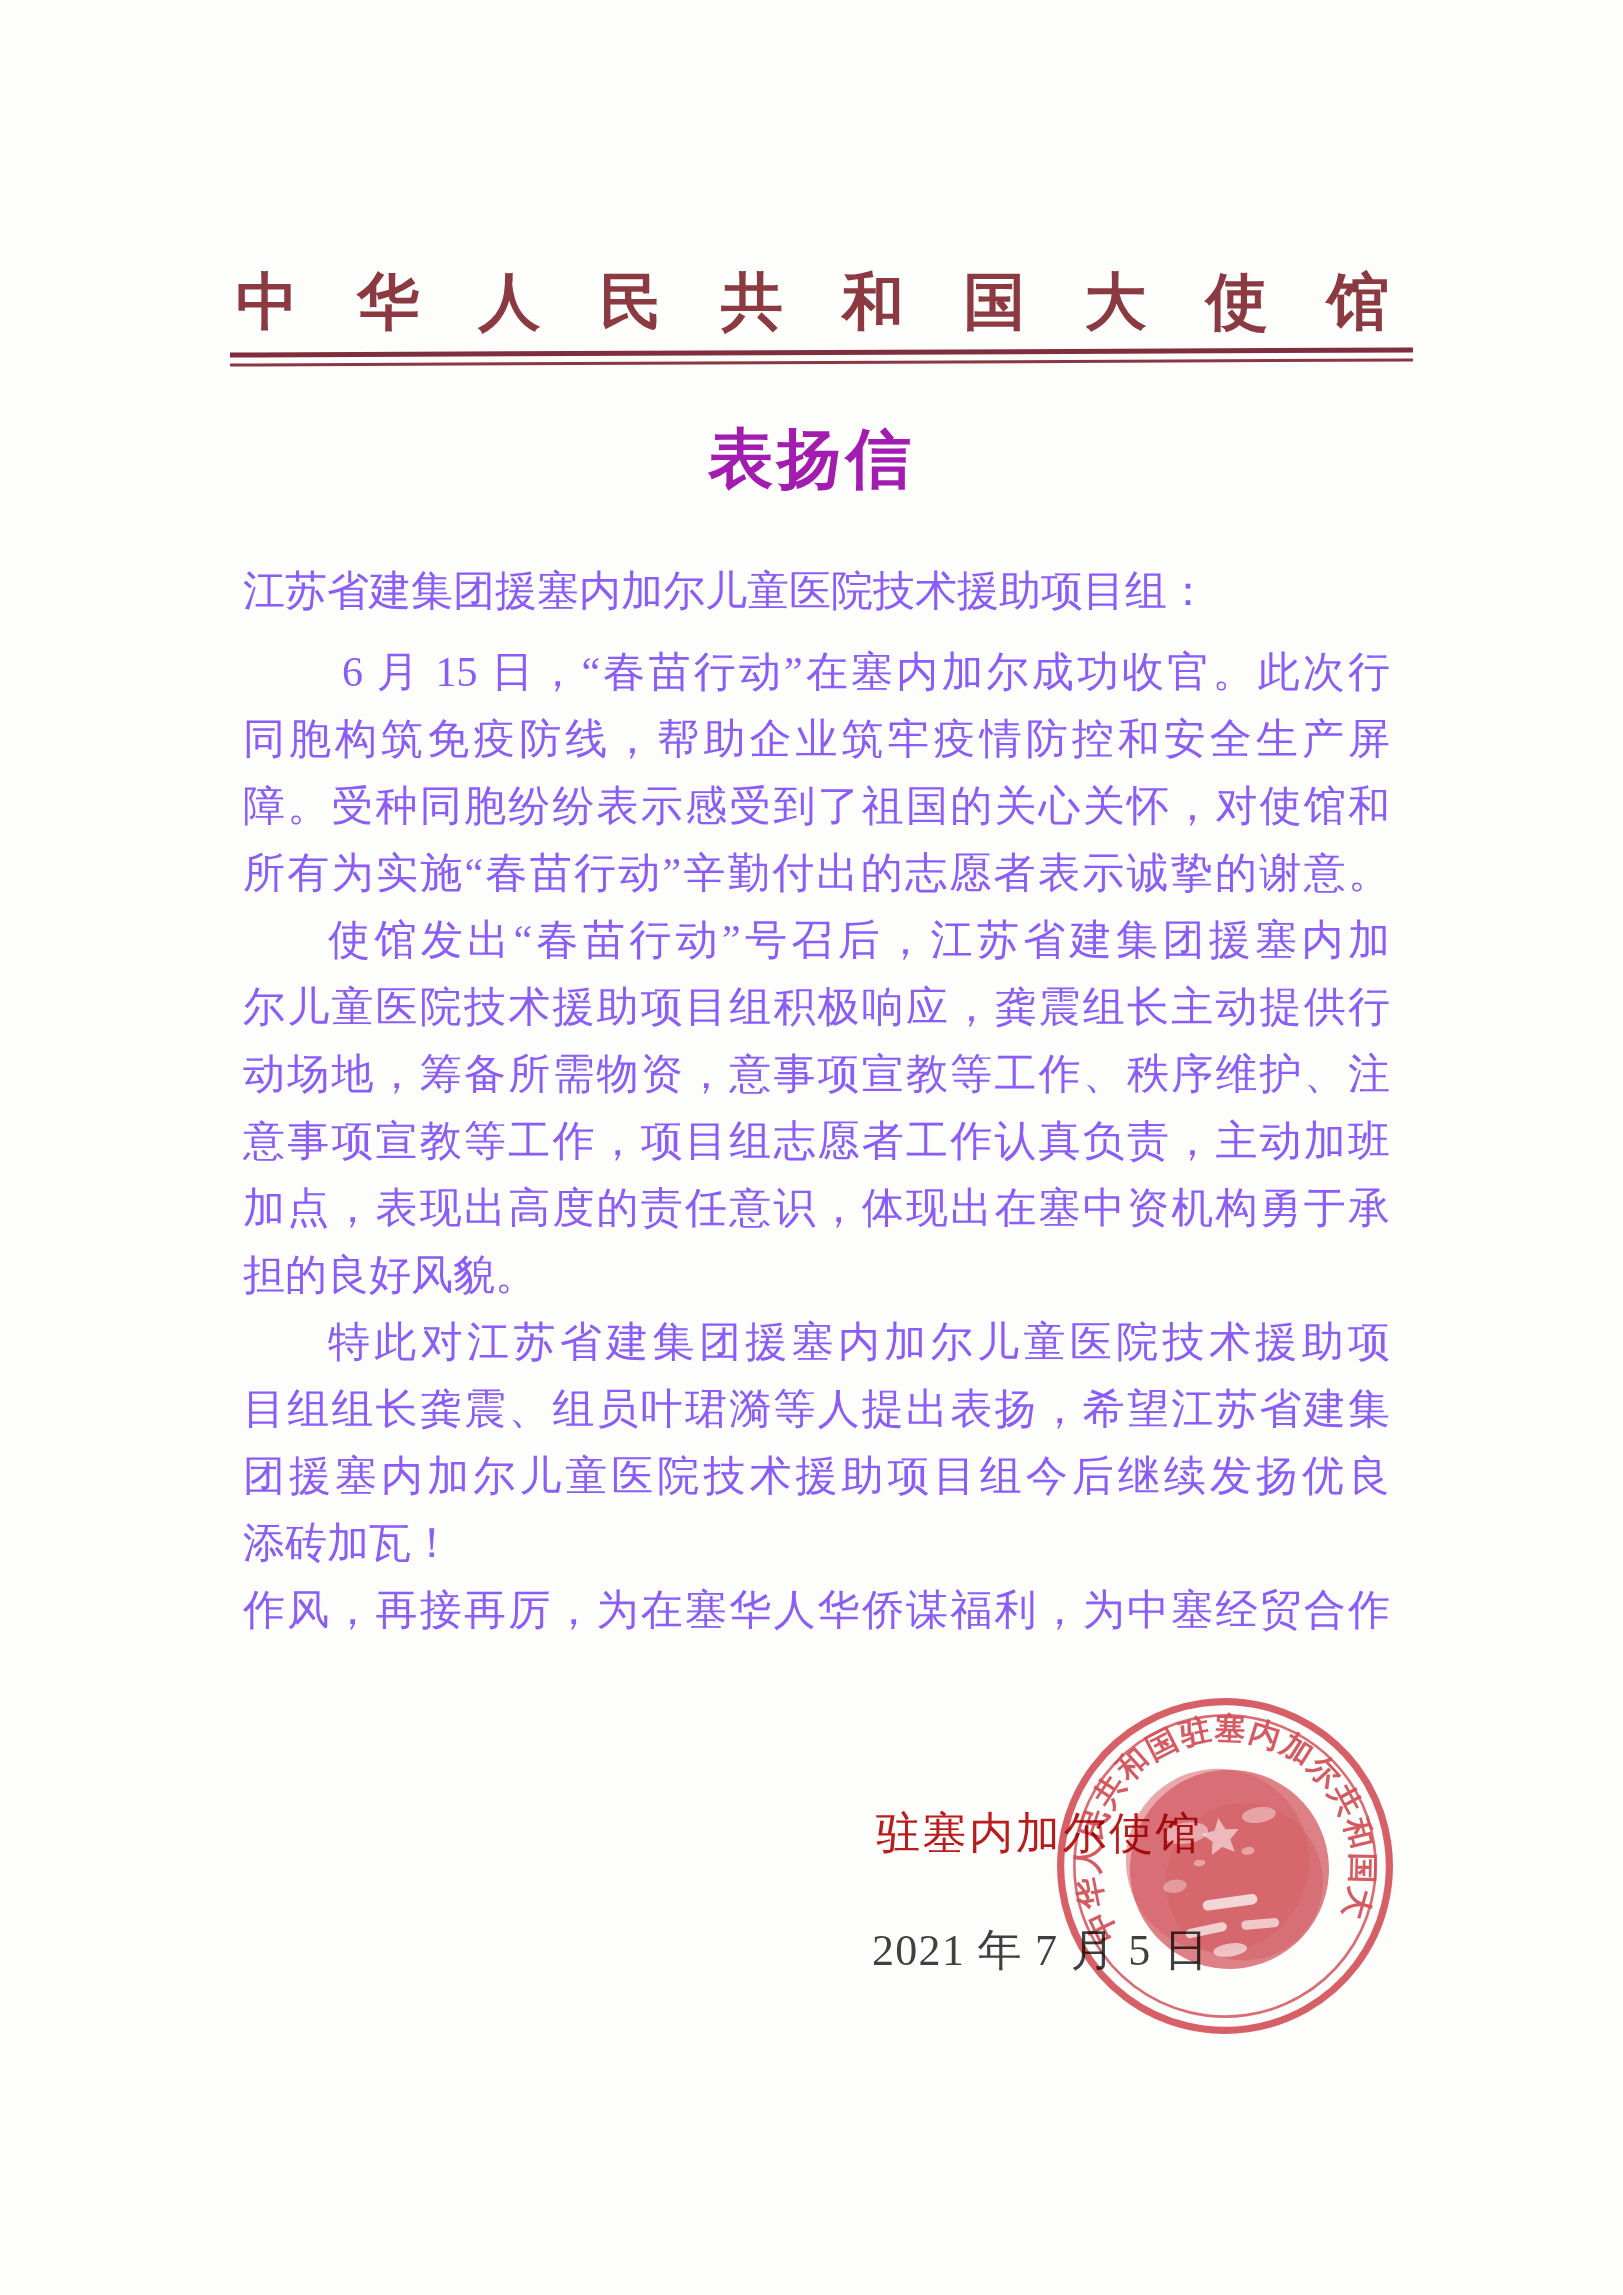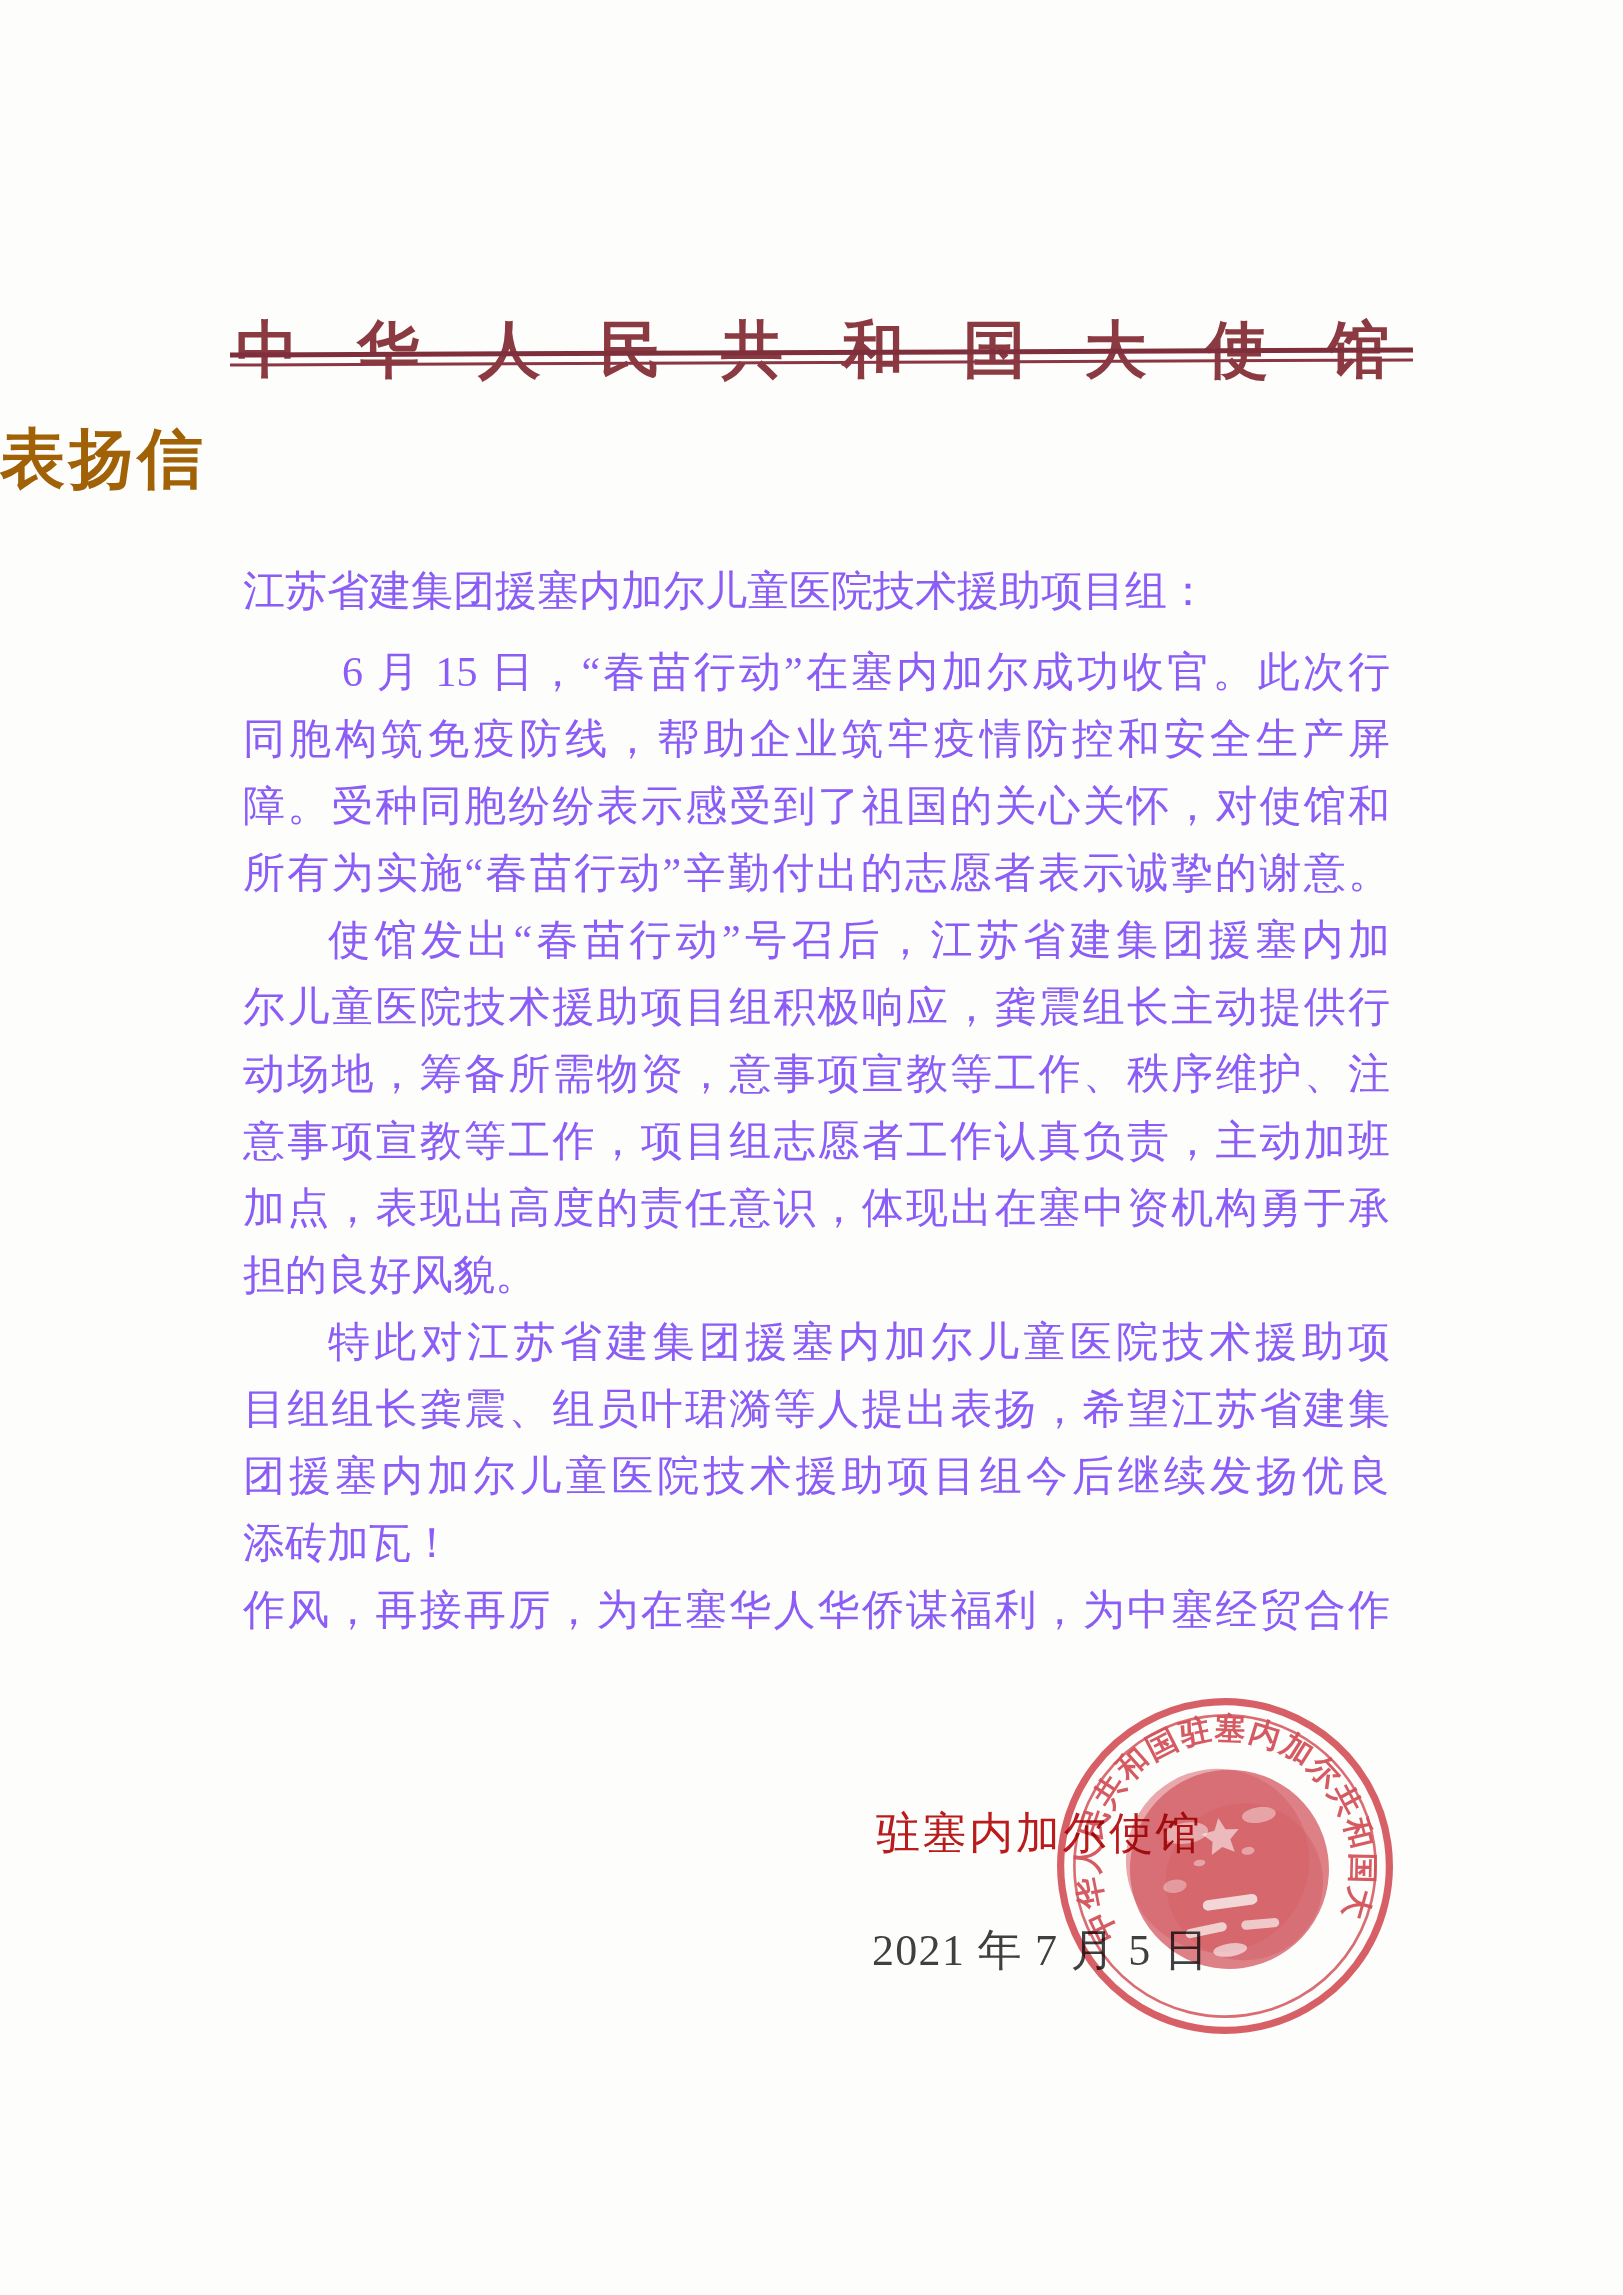--- a/index.html
+++ b/index.html
@@ -10,32 +10,31 @@
     overflow:hidden;
     font-family:"Liberation Serif","DejaVu Serif",serif;
   }
   
   .header-title{
     position:absolute;left:236px;top:263px;width:1153px;
     font-size:62px;line-height:79px;font-weight:600;
     color:#8c3a42;
     text-align:justify;text-align-last:justify;
     white-space:nowrap;
-    margin-top:48px;
   }
   .header-rule{
     position:absolute;left:230px;top:350px;width:1183px;height:5.9px;
     border-top:5.2px solid #7e2f3b;
     border-bottom:3.9px solid #8a3743;
     transform:rotate(-0.25deg);
   }
   .letter-title{
     position:absolute;left:0;top:420px;width:1623px;
     font-size:65px;line-height:79px;font-weight:600;
-    color:#a16207;letter-spacing:3.9px;
+    color:#a21caf;letter-spacing:3.9px;text-align:center;
   }
   
   .body-block{
     position:absolute;left:243px;top:558px;width:1147px;
     font-size:42px;color:#8b5cf6;
   }
   .line{
     height:67px;line-height:67px;white-space:nowrap;
   }
   .line.fill{

